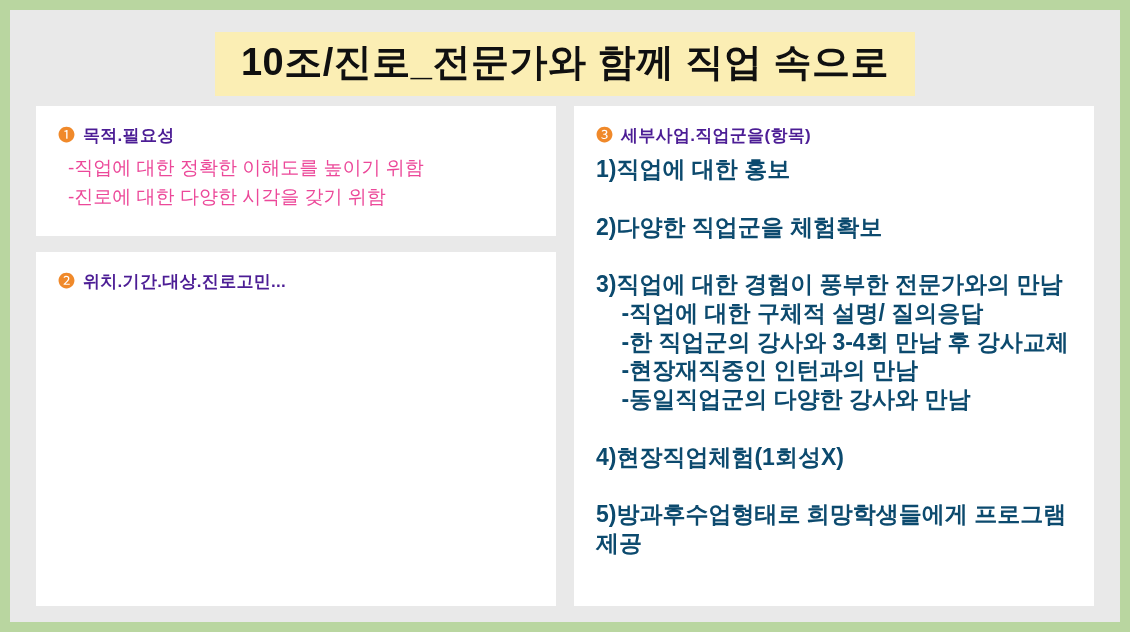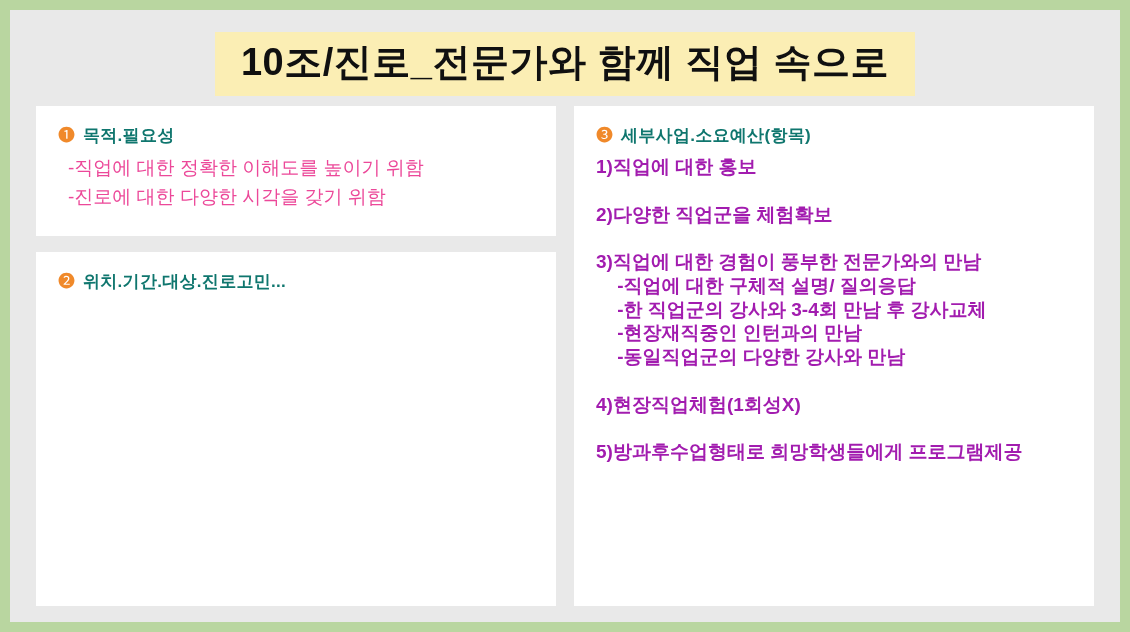--- a/index.html
+++ b/index.html
@@ -72,40 +72,40 @@
     align-items: center;
     gap: 8px;
     margin-bottom: 6px;
   }
   .num-badge {
     color: #f0892a;
     font-size: 17px;
     line-height: 1;
   }
   .section-title {
-    color: #0f766e;
+    color: #4c1d95;
     font-size: 17px;
     font-weight: bold;
     letter-spacing: 0.3px;
   }
   .body-text {
     font-size: 19px;
     color: #ec4899;
     line-height: 1.55;
     white-space: pre-wrap;
   }
   .body-text.left-pad { padding-left: 10px; }
   .body-text.block2 {
     padding-left: 28px;
     padding-top: 22px;
     line-height: 1.52;
   }
   .right-body {
-    font-size: 19px;
-    color: #a21caf;
+    font-size: 23px;
+    color: #0c4a6e;
     line-height: 1.25;
     white-space: pre-wrap;
     font-weight: bold;
     padding-top: 2px;
   }
 </style>
 </head>
 <body>
 
 <div class="slide">
@@ -133,21 +133,21 @@
           <span class="section-title">위치.기간.대상.진로고민...</span>
         </div>
       </div>
 
     </div>
 
     <div class="col-right">
       <div class="card card-3">
         <div class="section-head">
           <span class="num-badge">❸</span>
-          <span class="section-title">세부사업.소요예산(항목)</span>
+          <span class="section-title">세부사업.직업군을(항목)</span>
         </div>
         <div class="right-body">1)직업에 대한 홍보
 
 2)다양한 직업군을 체험확보
 
 3)직업에 대한 경험이 풍부한 전문가와의 만남
     -직업에 대한 구체적 설명/ 질의응답
     -한 직업군의 강사와 3-4회 만남 후 강사교체
     -현장재직중인 인턴과의 만남
     -동일직업군의 다양한 강사와 만남

